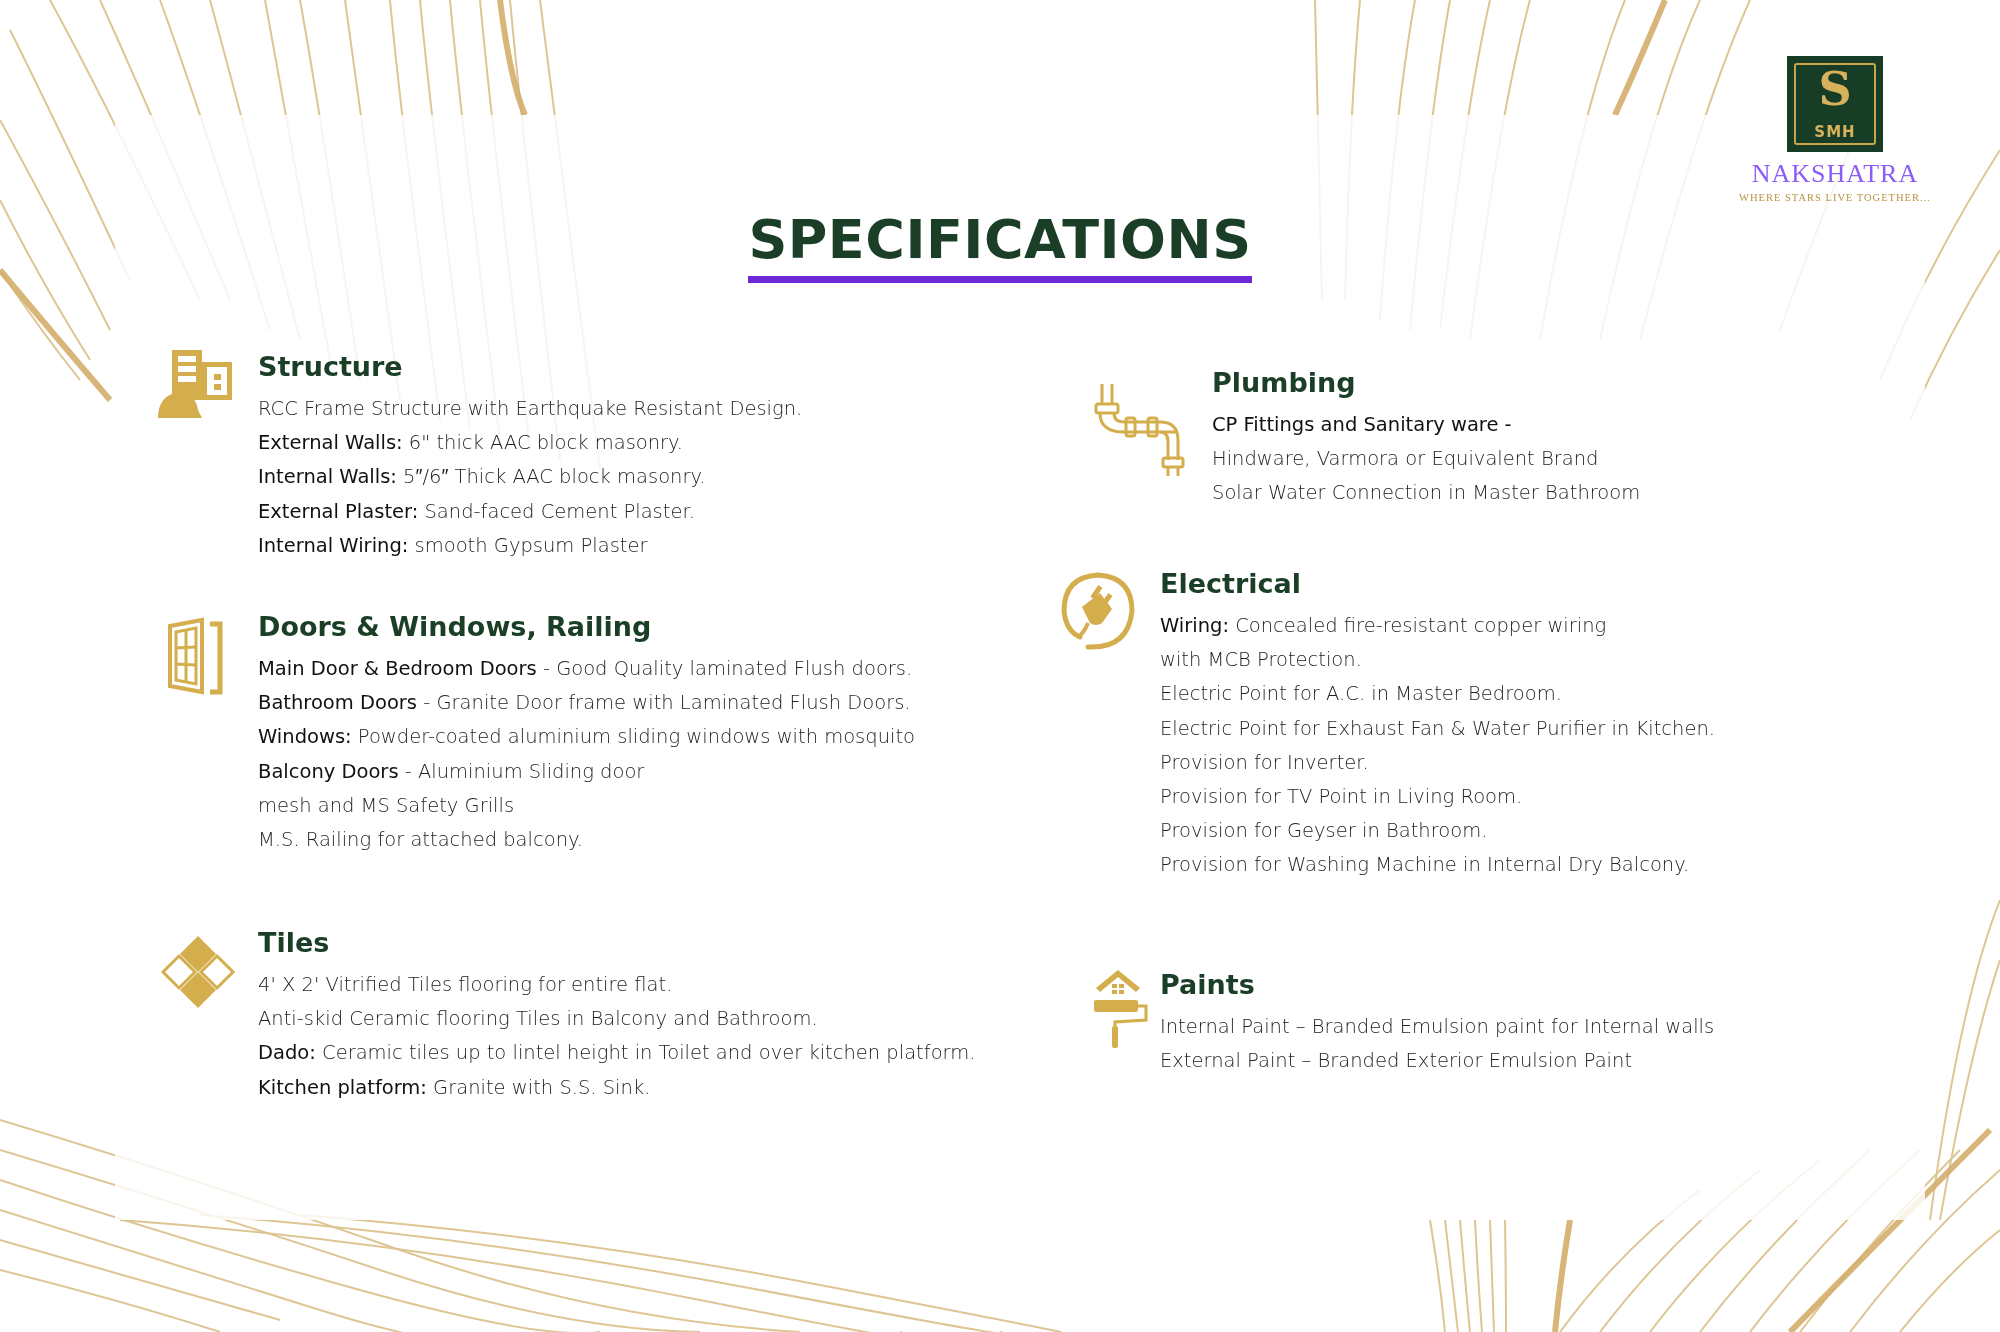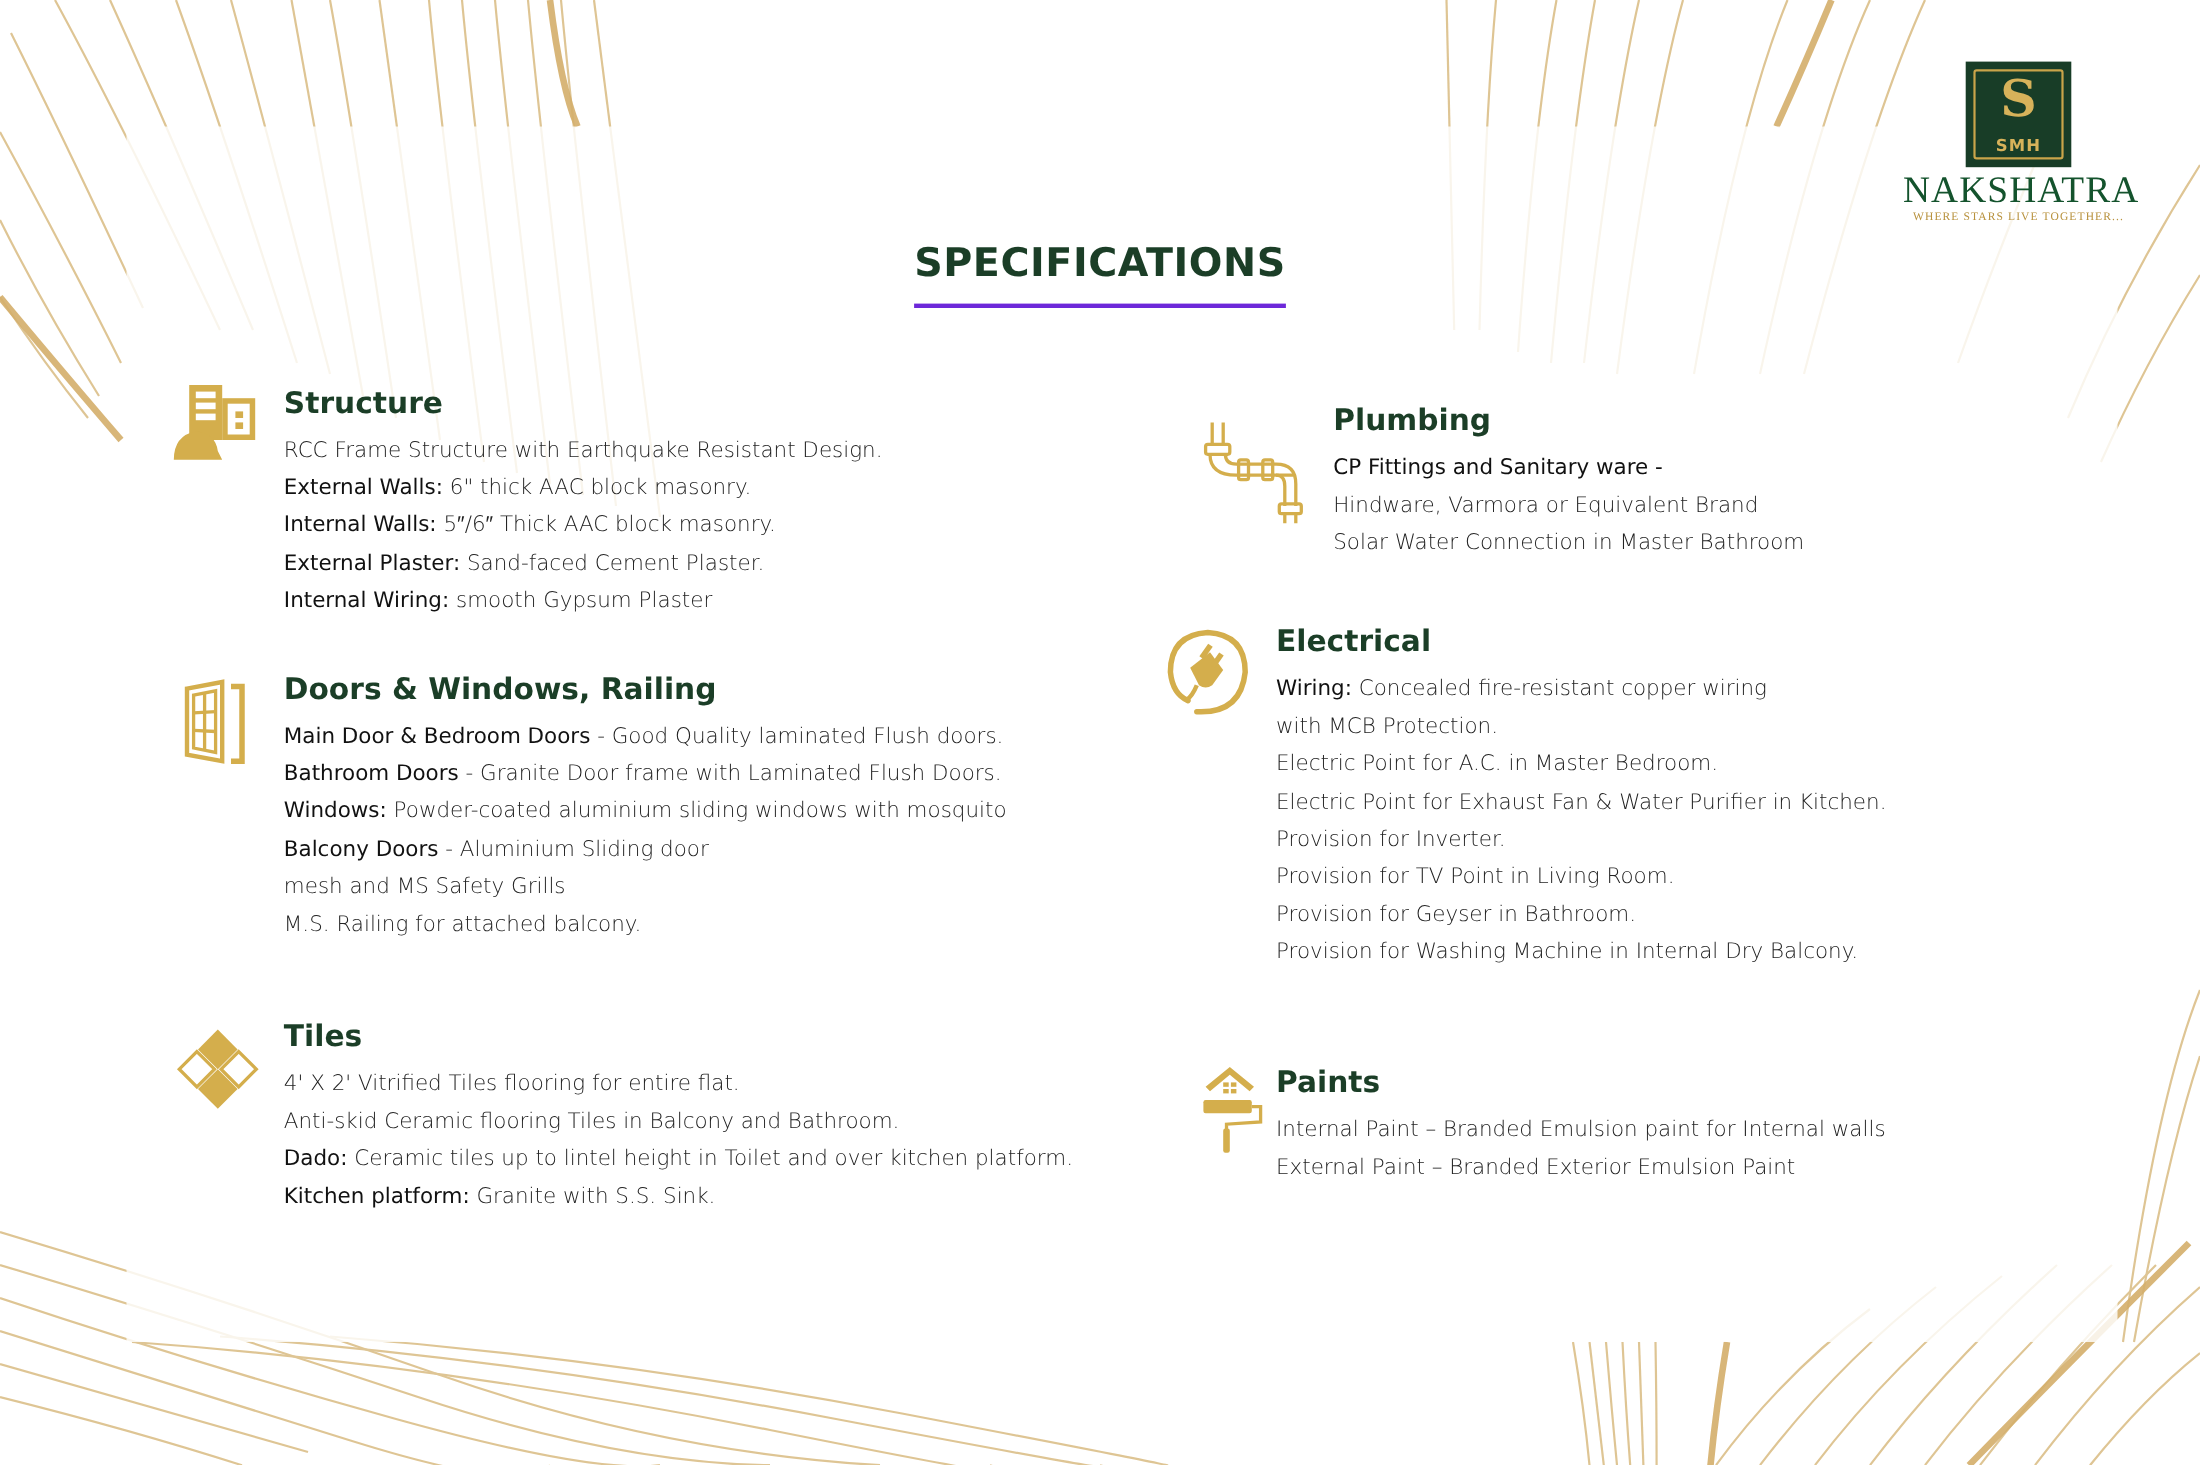--- a/index.html
+++ b/index.html
@@ -28,35 +28,35 @@
     position: absolute; left: 0; right: 0; top: 8px; text-align: center;
     font-family: "DejaVu Serif", serif; font-weight: bold; font-size: 46px;
     color: #d7b25a; line-height: 50px;
   }
   .logo-smh {
     position: absolute; left: 0; right: 0; bottom: 11px; text-align: center;
     font-family: "DejaVu Sans", sans-serif; font-weight: bold; font-size: 15px;
     color: #d7b25a; letter-spacing: 1px;
   }
   .logo-name {
-    margin-top: 6px; font-family: "Liberation Serif", serif; font-size: 34px;
-    color: #14532d; letter-spacing: 1px; line-height: 32px;
+    margin-top: 6px; font-family: "Liberation Serif", serif; font-size: 26px;
+    color: #8b5cf6; letter-spacing: 1px; line-height: 32px;
   }
   .logo-tag {
     font-family: "Liberation Serif", serif; font-size: 10.5px; color: #b8923e;
     letter-spacing: 1px; margin-top: 2px; white-space: nowrap;
   }
   
   .title {
     position: absolute; left: 0; width: 2000px; top: 208px; text-align: center;
   }
   .title span {
     display: inline-block; font-family: "DejaVu Sans", sans-serif; font-weight: bold;
-    font-size: 36px; color: #1b3e27; letter-spacing: 0.5px; line-height: 64px;
-    padding-bottom: 4px; border-bottom: 4px solid #6d28d9;
+    font-size: 54px; color: #1b3e27; letter-spacing: 0.5px; line-height: 64px;
+    padding-bottom: 4px; border-bottom: 7px solid #6d28d9;
   }
   
   .section { position: absolute; }
   .section .icon { position: absolute; }
   .section h2 {
     margin: 0; font-family: "DejaVu Sans", sans-serif; font-weight: bold;
     font-size: 27px; color: #1b3e27; line-height: 34px;
   }
   .section ul { list-style: none; margin: 8px 0 0 0; padding: 0; }
   .section li {

